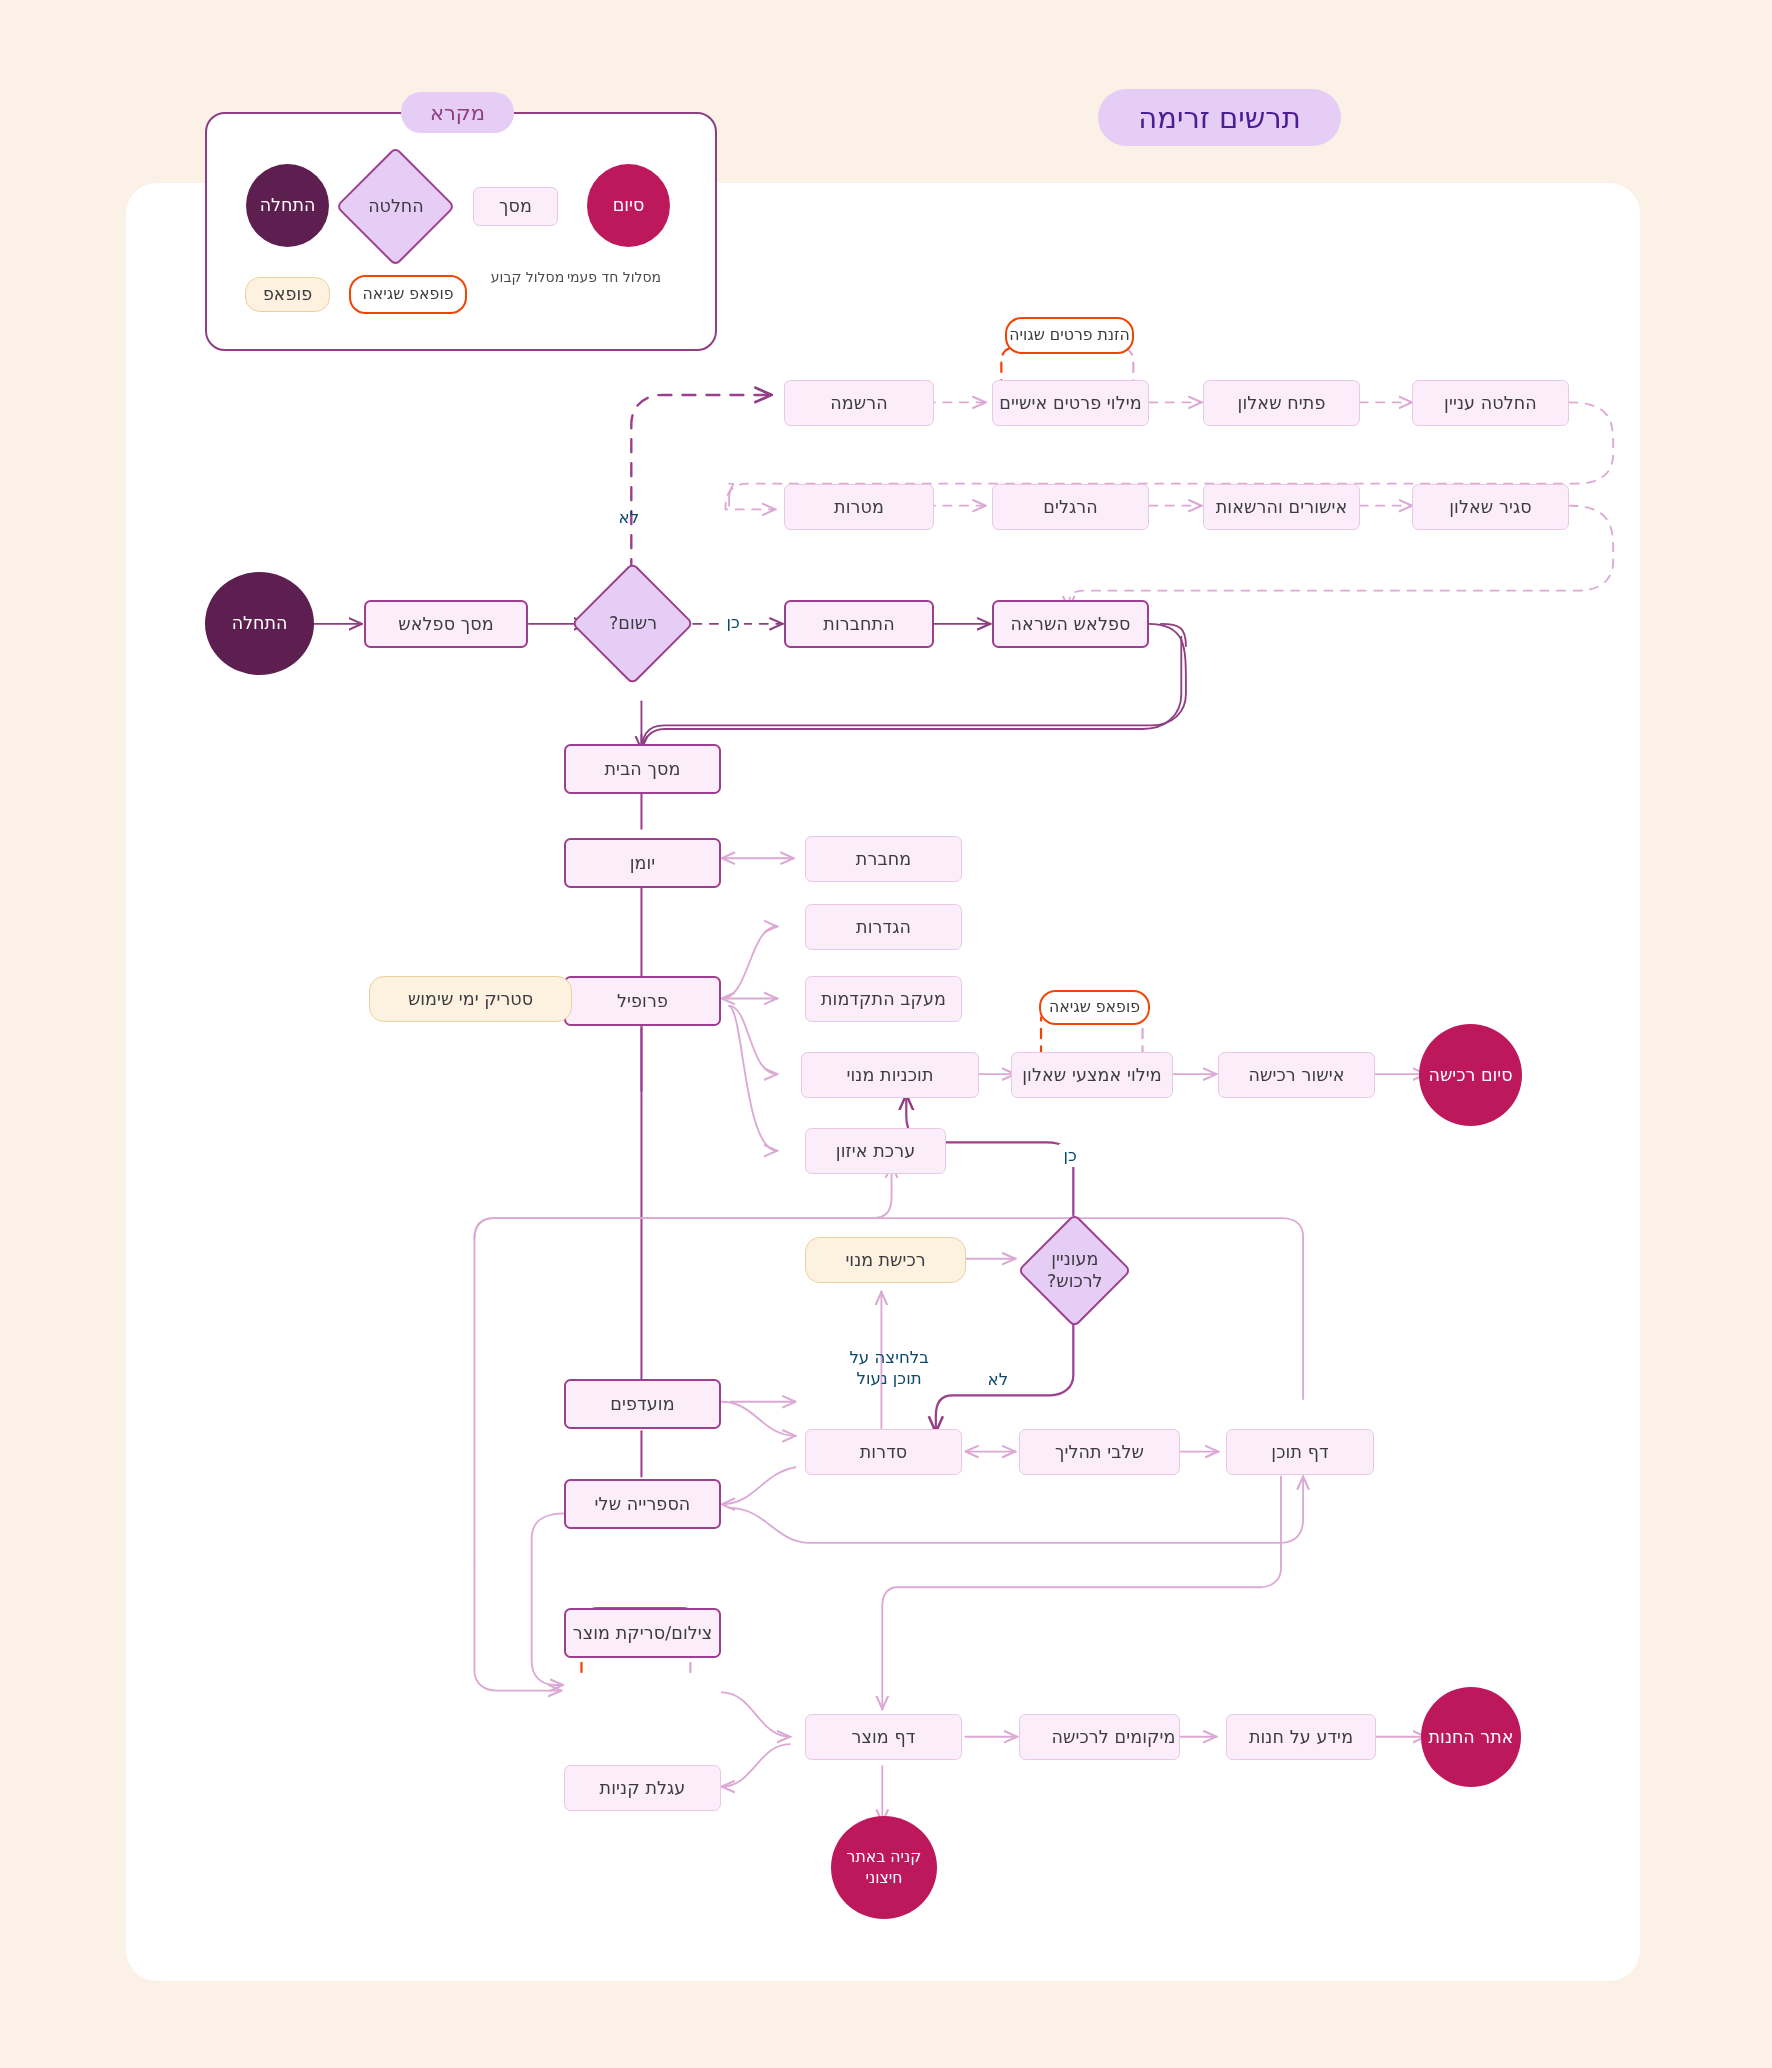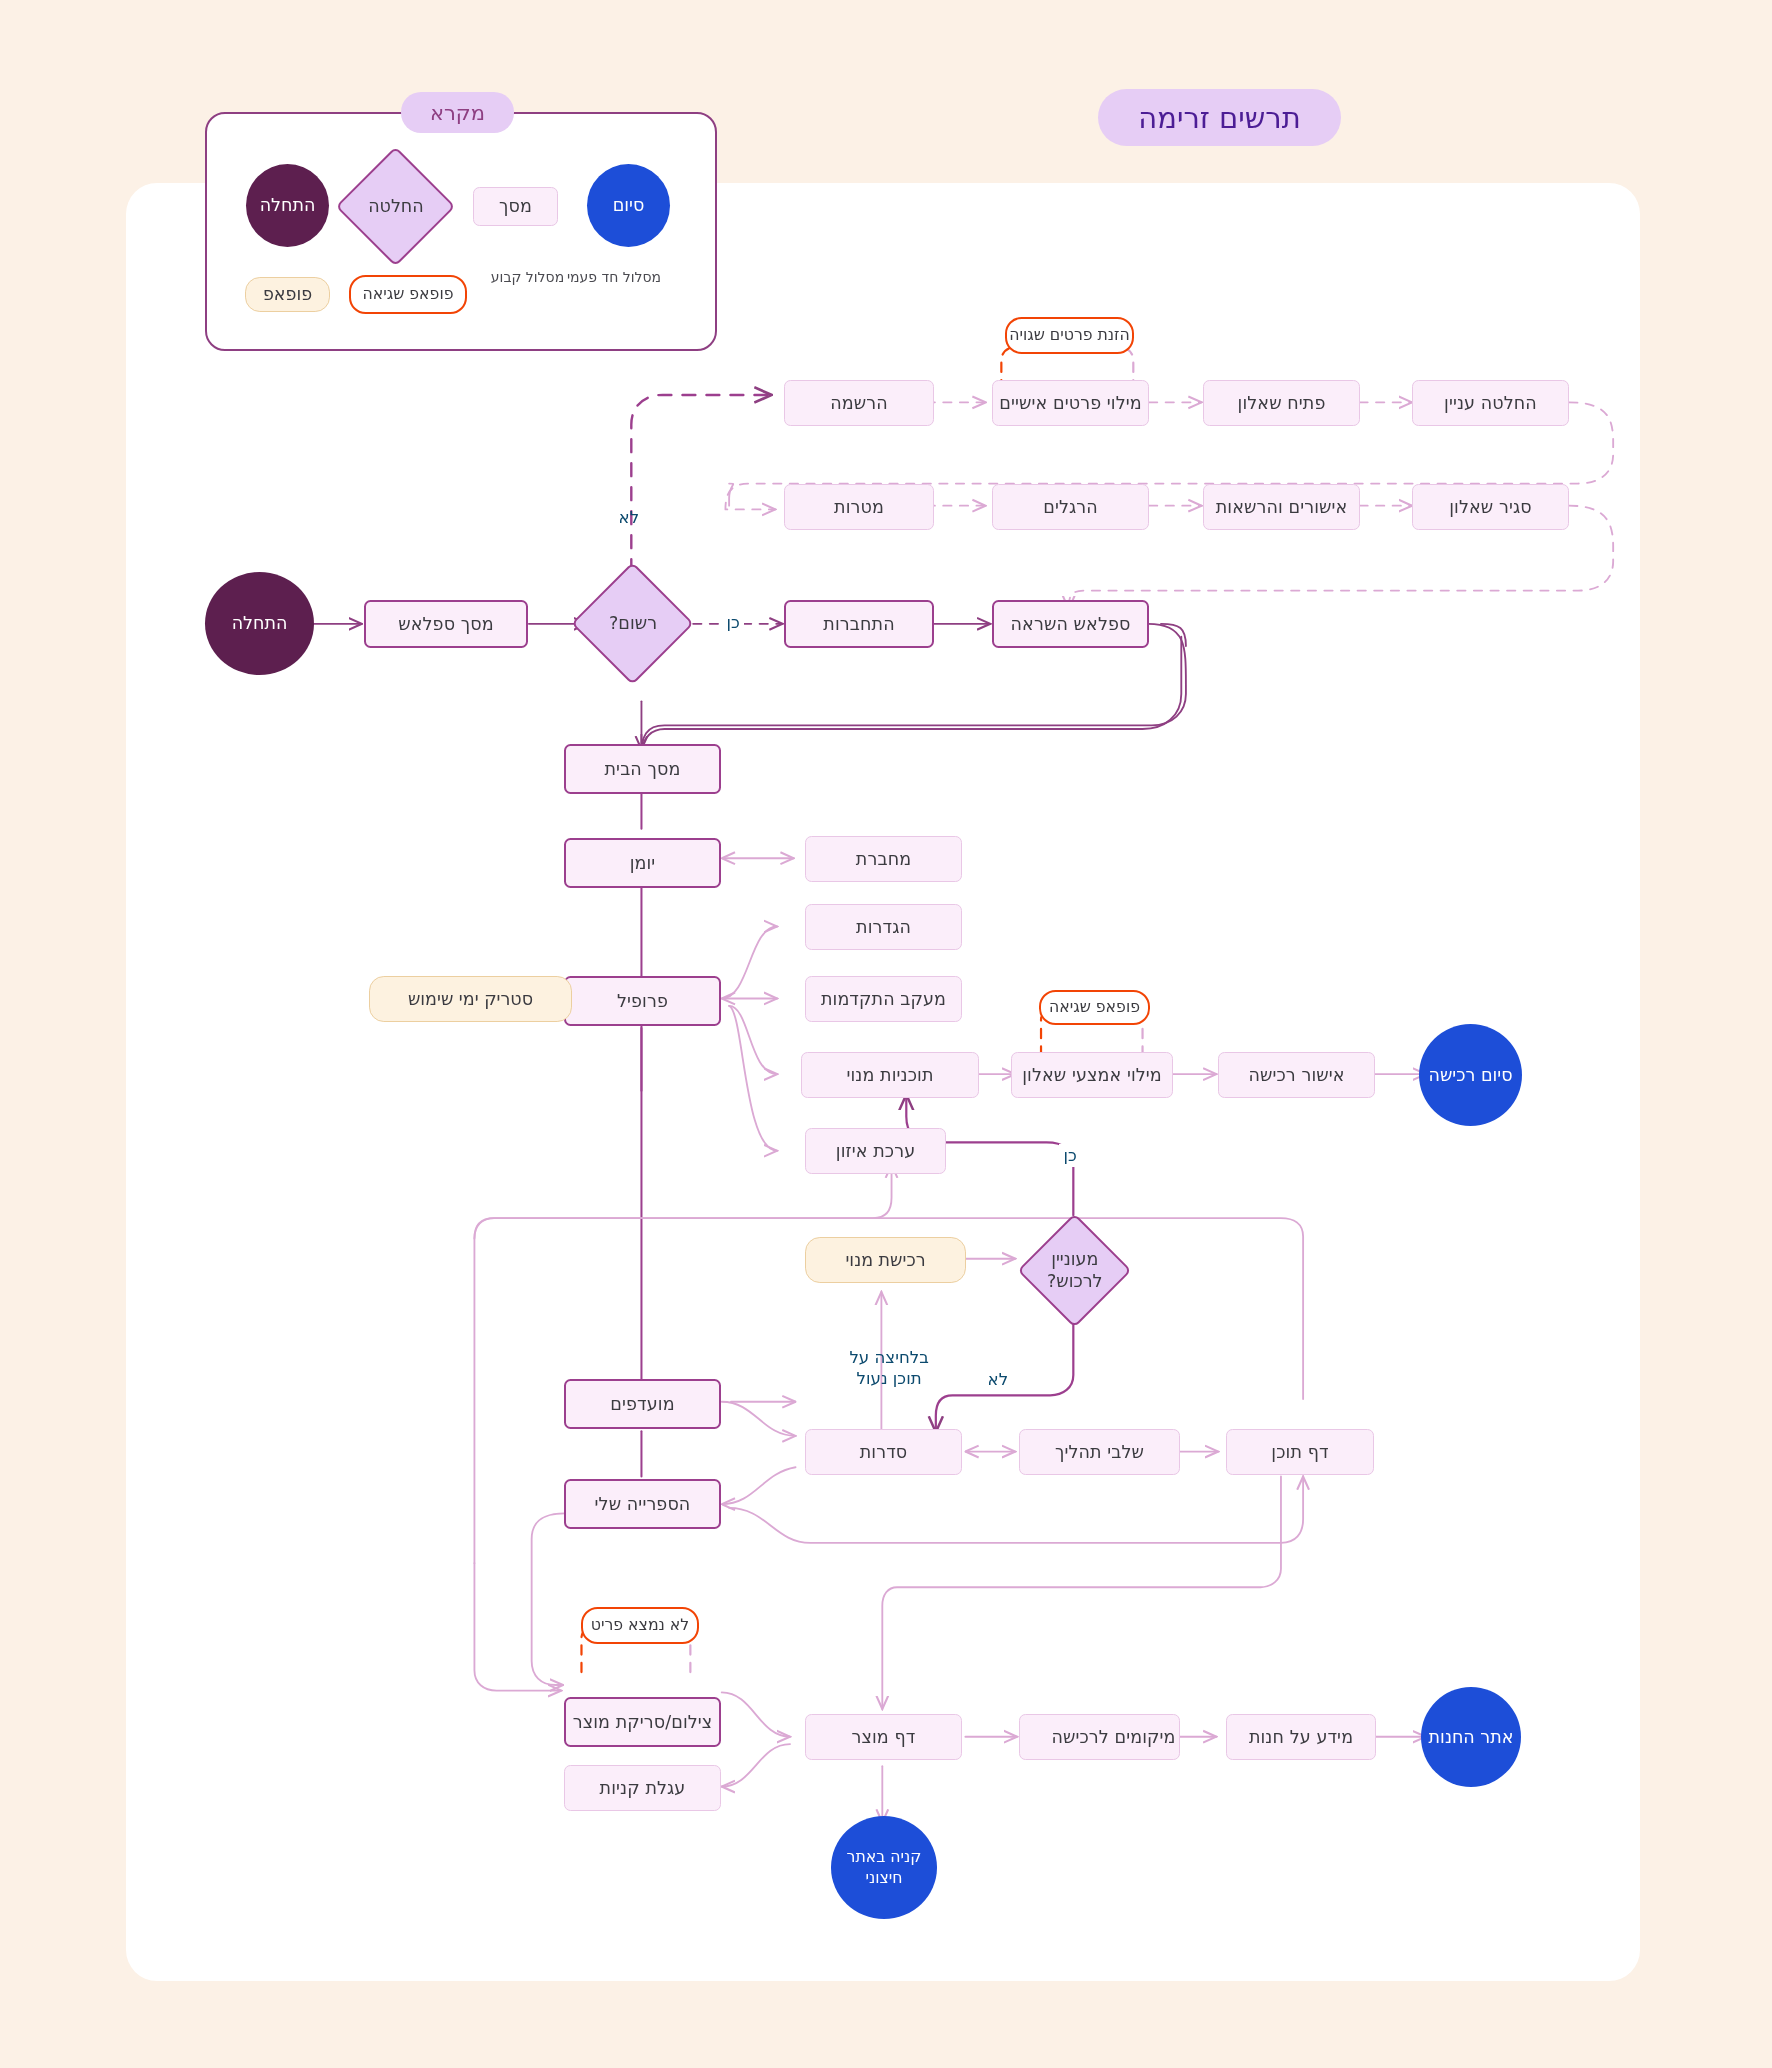--- a/index.html
+++ b/index.html
@@ -35,21 +35,21 @@
   .screen.strong{border:2px solid #9c3f8e;background:#fbeefa;}
   .decision{
     background:#e6cdf5;border:2.2px solid #9c3f8e;
     font-size:17.5px;
   }
   .decision .dlabel{transform:rotate(-45deg);white-space:pre-line;}
   .terminator{
     border-radius:50%;color:#ffffff;font-size:17.5px;
   }
   .term-start{background:#5d1f4f;}
-  .term-end{background:#1d4ed8;text-align:center;}
+  .term-end{background:#be185d;text-align:center;}
   .popup{
     background:#fdf2e0;border:1.8px solid #eccfa0;border-radius:14.8px;
     font-size:17.5px;
   }
   .popup-error{
     background:#ffffff;border:2.4px solid #f24405;border-radius:16.6px;
     font-size:15.7px;color:#3b3b40;
   }
   .edge-label{
     position:absolute;font-size:16.6px;color:#0c4a6e;background:#ffffff;
@@ -298,21 +298,21 @@
 
   <div class="edge-label nobg" style="left:820px;top:1346px;width:129px;">בלחיצה על
 תוכן נעול</div>
 
   <div class="node screen" style="left:805px;top:1429px;width:157px;height:46px;">סדרות</div>
   <div class="node screen" style="left:1019px;top:1429px;width:161px;height:46px;">שלבי תהליך</div>
   <div class="node screen" style="left:1226px;top:1429px;width:148px;height:46px;">דף תוכן</div>
 
   <div class="node popup-error" style="left:581px;top:1607px;width:118px;height:37px;">לא נמצא פריט</div>
 
-  <div class="node screen strong" style="left:564px;top:1697px;width:157px;height:50px;">צילום/סריקת מוצר</div>
+  <div class="node screen strong" style="left:564px;top:1608px;width:157px;height:50px;">צילום/סריקת מוצר</div>
 
   <div class="node screen" style="left:564px;top:1765px;width:157px;height:46px;">עגלת קניות</div>
 
   <div class="node screen" style="left:805px;top:1714px;width:157px;height:46px;">דף מוצר</div>
   <div class="node screen" style="left:1019px;top:1714px;width:161px;height:46px;padding-left:28px;">מיקומים לרכישה</div>
   <div class="node screen" style="left:1226px;top:1714px;width:150px;height:46px;">מידע על חנות</div>
   <div class="node terminator term-end" style="left:1421px;top:1687px;width:100px;height:100px;">אתר החנות</div>
 
   <div class="node terminator term-end" style="left:831px;top:1816px;width:106px;height:103px;font-size:15.7px;white-space:pre-line;">קניה באתר
 חיצוני</div>

